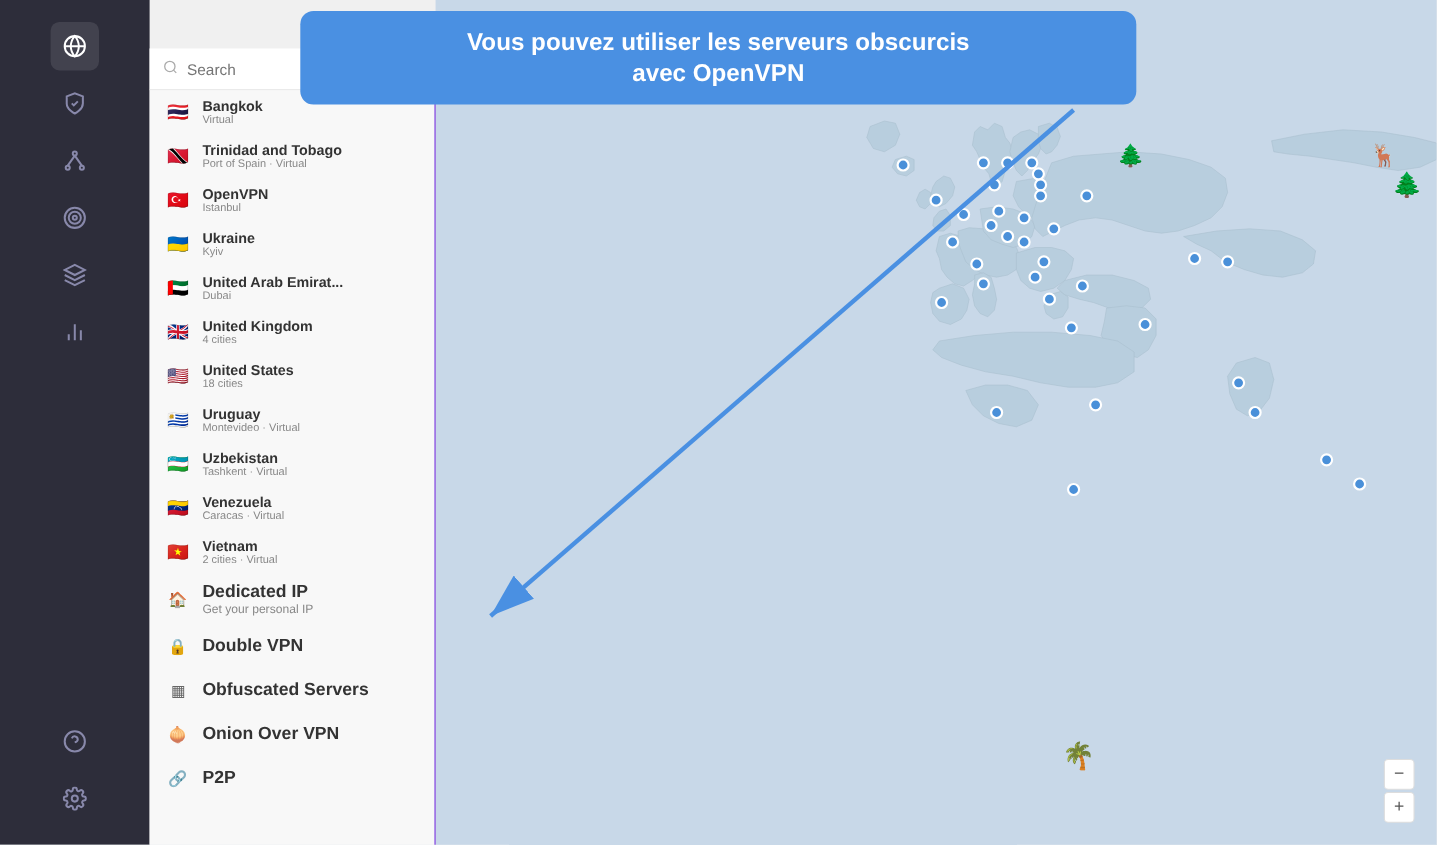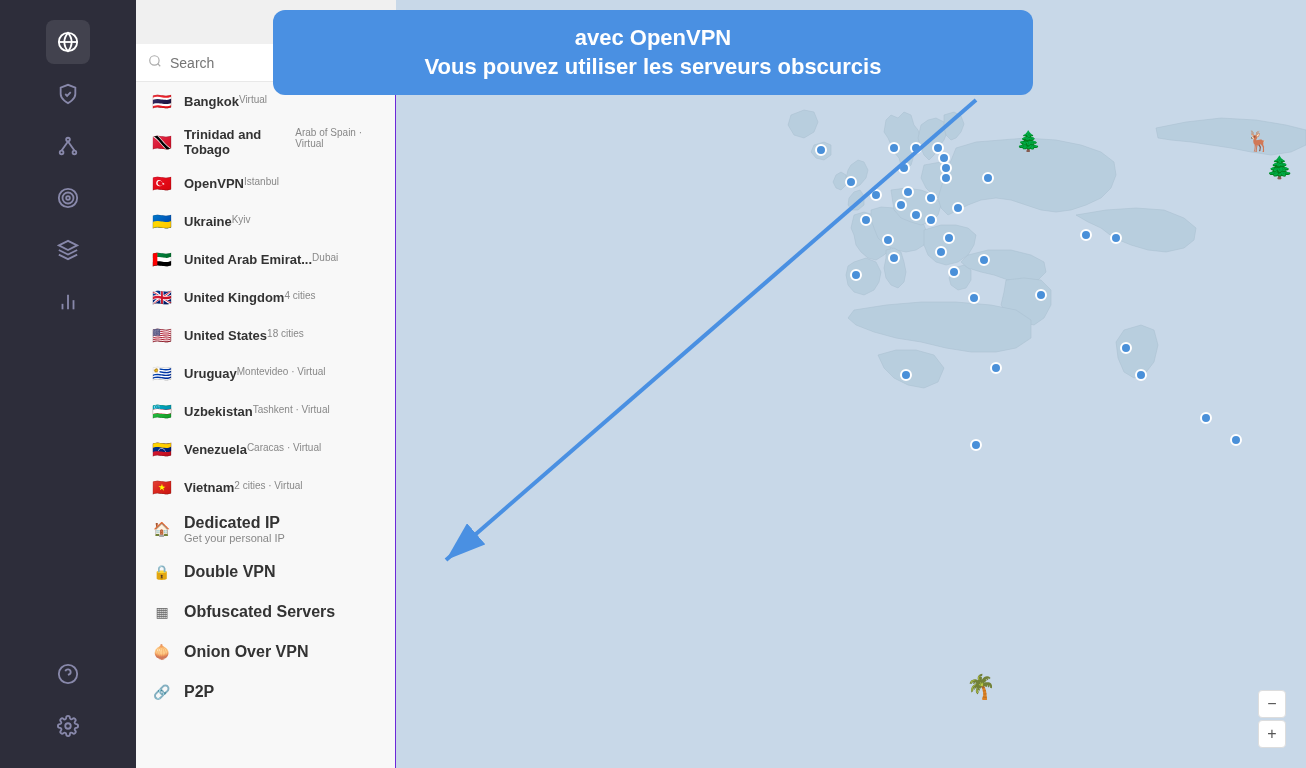--- a/index.html
+++ b/index.html
@@ -126,21 +126,21 @@
       border-radius: 50%;
       display: flex;
       align-items: center;
       justify-content: center;
       font-size: 16px;
       flex-shrink: 0;
     }
 
     .server-info {
       display: flex;
-      flex-direction: row;
+      flex-direction: column;
     }
 
     .server-name {
       font-size: 13px;
       font-weight: 600;
       color: #333;
     }
 
     .server-sub {
       font-size: 10px;
@@ -238,22 +238,22 @@
       justify-content: center;
       cursor: pointer;
       font-size: 16px;
       color: #555;
     }
   </style>
 </head>
 <body>
 
 <div class="tooltip-banner">
+  <div>Vous pouvez utiliser les serveurs obscurcis</div>
   <div>avec OpenVPN</div>
-  <div>Vous pouvez utiliser les serveurs obscurcis</div>
 </div>
 
 <div class="icon-sidebar">
   <div class="icon-sidebar-item active">
     <svg width="22" height="22" viewBox="0 0 24 24" fill="none" stroke="currentColor" stroke-width="2">
       <circle cx="12" cy="12" r="10"></circle>
         <line x1="2" y1="12" x2="22" y2="12"></line>
       <path d="M12 2a15.3 15.3 0 0 1 4 10 15.3 15.3 0 0 1-4 10 15.3 15.3 0 0 1-4-10 15.3 15.3 0 0 1 4-10z"></path>
     </svg>
   </div>
@@ -327,21 +327,21 @@
       <div class="server-flag">🇹🇭</div>
       <div class="server-info">
         <div class="server-name">Bangkok</div>
         <div class="server-sub">Virtual</div>
       </div>
     </div>
         <div class="server-item">
       <div class="server-flag">🇹🇹</div>
       <div class="server-info">
         <div class="server-name">Trinidad and Tobago</div>
-        <div class="server-sub">Arab of Spain · Virtual</div>
+        <div class="server-sub">Port of Spain · Virtual</div>
       </div>
     </div>
         <div class="server-item">
       <div class="server-flag">🇹🇷</div>
       <div class="server-info">
         <div class="server-name">OpenVPN</div>
         <div class="server-sub">Istanbul</div>
       </div>
     </div>
         <div class="server-item">

